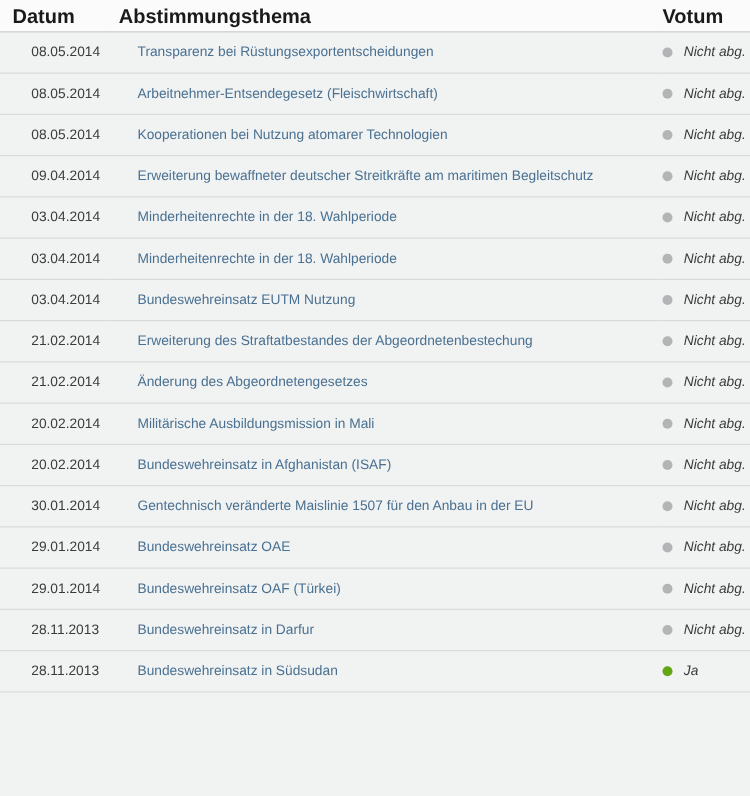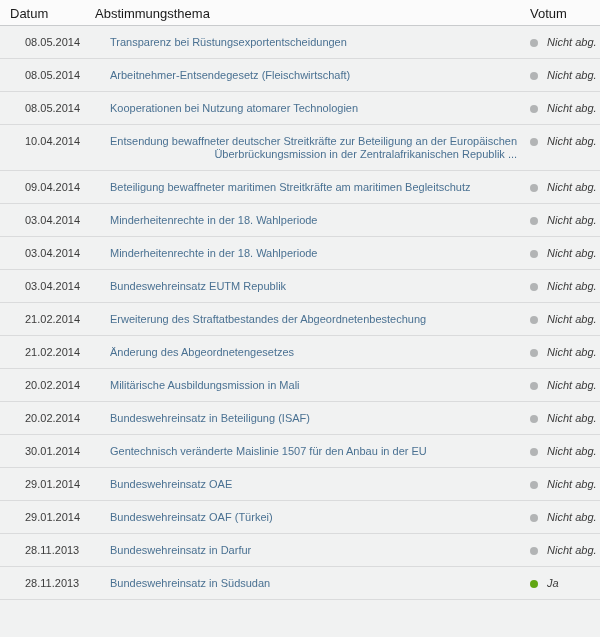--- a/index.html
+++ b/index.html
@@ -28,22 +28,22 @@
   }
   table.vote-table {
     width: 600px;
     border-collapse: collapse;
     table-layout: fixed;
   }
   thead th {
     background: var(--header-bg);
     border-bottom: 1px solid var(--header-divider);
     color: var(--header-text);
-    font-size: 13px;
-    font-weight: normal;
+    font-size: 16px;
+    font-weight: bold;
     text-align: left;
     padding: 7px 10px 5px 10px;
     line-height: 13px;
     white-space: nowrap;
   }
   thead th.h-vote { padding-left: 0; }
   tbody td {
     background: var(--row-bg);
     border-bottom: 1px solid var(--divider);
     vertical-align: top;
@@ -116,34 +116,23 @@
     <td class="c-date">08.05.2014</td>
     <td class="c-topic">
       <a href="#" class="topic-link">Kooperationen bei Nutzung atomarer Technologien</a>
     </td>
     <td class="c-vote">
       <span class="dot" style="background: rgb(178, 180, 181);"></span>
       <span class="vote-label">Nicht abg.</span>
     </td>
   </tr>
         <tr class="vote-row">
-    <td class="c-date">10.04.2014</td>
-    <td class="c-topic">
-      <a href="#" class="topic-link">Entsendung bewaffneter deutscher Streitkräfte zur Beteiligung an der Europäischen
-Überbrückungsmission in der Zentralafrikanischen Republik ...</a>
-    </td>
-    <td class="c-vote">
-      <span class="dot" style="background: rgb(178, 180, 181);"></span>
-      <span class="vote-label">Nicht abg.</span>
-    </td>
-  </tr>
-        <tr class="vote-row">
     <td class="c-date">09.04.2014</td>
     <td class="c-topic">
-      <a href="#" class="topic-link">Beteiligung bewaffneter maritimen Streitkräfte am maritimen Begleitschutz</a>
+      <a href="#" class="topic-link">Erweiterung bewaffneter deutscher Streitkräfte am maritimen Begleitschutz</a>
     </td>
     <td class="c-vote">
       <span class="dot" style="background: rgb(178, 180, 181);"></span>
       <span class="vote-label">Nicht abg.</span>
     </td>
   </tr>
         <tr class="vote-row">
     <td class="c-date">03.04.2014</td>
     <td class="c-topic">
       <a href="#" class="topic-link">Minderheitenrechte in der 18. Wahlperiode</a>
@@ -159,21 +148,21 @@
       <a href="#" class="topic-link">Minderheitenrechte in der 18. Wahlperiode</a>
     </td>
     <td class="c-vote">
       <span class="dot" style="background: rgb(178, 180, 181);"></span>
       <span class="vote-label">Nicht abg.</span>
     </td>
   </tr>
         <tr class="vote-row">
     <td class="c-date">03.04.2014</td>
     <td class="c-topic">
-      <a href="#" class="topic-link">Bundeswehreinsatz EUTM Republik</a>
+      <a href="#" class="topic-link">Bundeswehreinsatz EUTM Nutzung</a>
     </td>
     <td class="c-vote">
       <span class="dot" style="background: rgb(178, 180, 181);"></span>
       <span class="vote-label">Nicht abg.</span>
     </td>
   </tr>
         <tr class="vote-row">
     <td class="c-date">21.02.2014</td>
     <td class="c-topic">
       <a href="#" class="topic-link">Erweiterung des Straftatbestandes der Abgeordnetenbestechung</a>
@@ -199,21 +188,21 @@
       <a href="#" class="topic-link">Militärische Ausbildungsmission in Mali</a>
     </td>
     <td class="c-vote">
       <span class="dot" style="background: rgb(178, 180, 181);"></span>
       <span class="vote-label">Nicht abg.</span>
     </td>
   </tr>
         <tr class="vote-row">
     <td class="c-date">20.02.2014</td>
     <td class="c-topic">
-      <a href="#" class="topic-link">Bundeswehreinsatz in Beteiligung (ISAF)</a>
+      <a href="#" class="topic-link">Bundeswehreinsatz in Afghanistan (ISAF)</a>
     </td>
     <td class="c-vote">
       <span class="dot" style="background: rgb(178, 180, 181);"></span>
       <span class="vote-label">Nicht abg.</span>
     </td>
   </tr>
         <tr class="vote-row">
     <td class="c-date">30.01.2014</td>
     <td class="c-topic">
       <a href="#" class="topic-link">Gentechnisch veränderte Maislinie 1507 für den Anbau in der EU</a>

